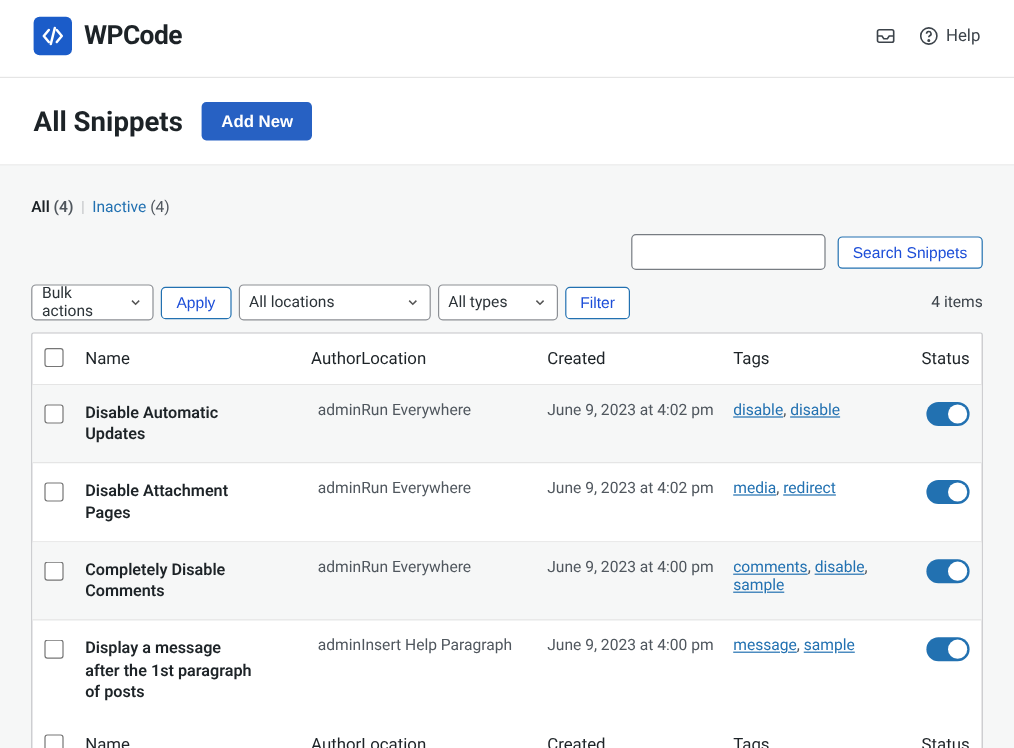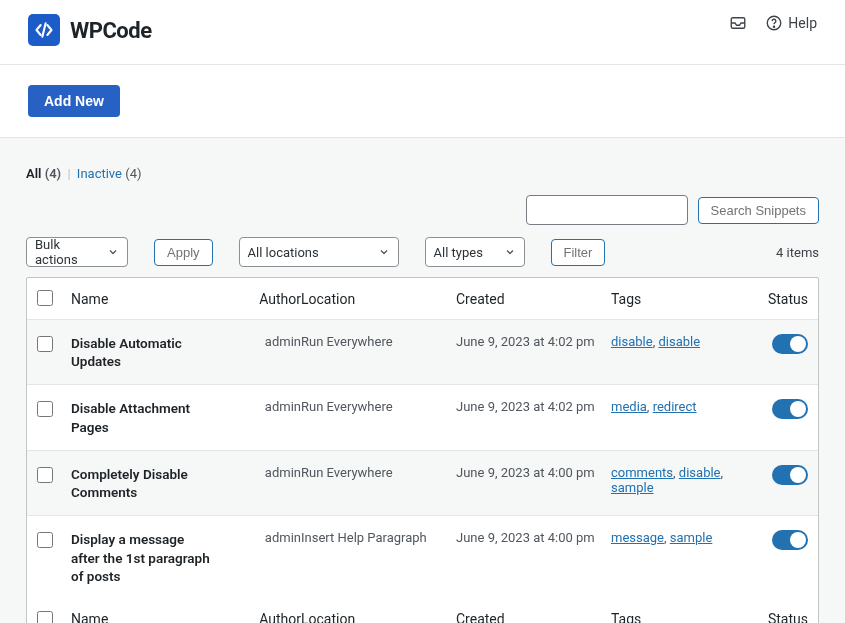--- a/index.html
+++ b/index.html
@@ -5,21 +5,21 @@
   * { box-sizing: border-box; margin: 0; padding: 0; }
   body {
     font-family: -apple-system, BlinkMacSystemFont, "Segoe UI", Roboto, sans-serif;
     background: #fff;
     color: #1d2327;
     font-size: 13px;
     width: 845px;
   }
   .topbar {
     display: flex;
-    align-items: flex-start;
+    align-items: center;
     justify-content: space-between;
     padding: 14px 28px 18px 28px;
     background: #fff;
     border-bottom: 1px solid #e5e5e5;
   }
   .logo-wrap { display: flex; align-items: center; gap: 10px; }
   .logo-mark {
     width: 32px; height: 32px;
     background: #1b5cc9;
     border-radius: 5px;
@@ -58,34 +58,34 @@
   .subsubsub .count { color: #50575e; }
   .subsubsub .sep { margin: 0 3px; color: #c3c4c7; }
 
   .row1 { display: flex; justify-content: flex-end; align-items: center; gap: 10px; margin-bottom: 12px; }
   .search-input {
     width: 162px; height: 30px; border: 1px solid #777c82; border-radius: 4px;
     padding: 0 8px; font-size: 13px; background: #fff;
   }
   .btn-outline {
     background: #fff;
-    color: #737373;
+    color: #1d4ed8;
     border: 1px solid #2271b1;
     padding: 5px 12px;
     font-size: 13px;
     border-radius: 4px;
     cursor: pointer;
     text-align: right;
   }
 
   .row2 {
     display: flex; align-items: center; justify-content: space-between;
     margin-bottom: 10px;
   }
-  .row2-left { display: flex; align-items: center; gap: 26px; }
+  .row2-left { display: flex; align-items: center; gap: 6px; }
   .pseudo-select {
     background: #fff;
     border: 1px solid #8c8f94;
     border-radius: 4px;
     height: 30px;
     display: flex; align-items: center; justify-content: space-between;
     padding: 0 8px;
     font-size: 13px;
     color: #2c3338;
     cursor: pointer;
@@ -164,20 +164,21 @@
             <path d="M9.5 9.5a2.5 2.5 0 1 1 3.5 2.3c-.8.4-1 1-1 1.7"></path>
             <circle cx="12" cy="17" r="0.8" fill="#3c434a"></circle>
         </svg>
       </span>
       <span>Help</span>
     </span>
   </div>
 </div>
 
 <div class="page-header">
+  <h1 class="page-title">All Snippets</h1>
   <button class="btn-primary">Add New</button>
 </div>
 
 <div class="content">
 
   <div class="subsubsub">
     <span class="active">
       <span>All</span>
       <span class="count">(4)</span>
     </span>

